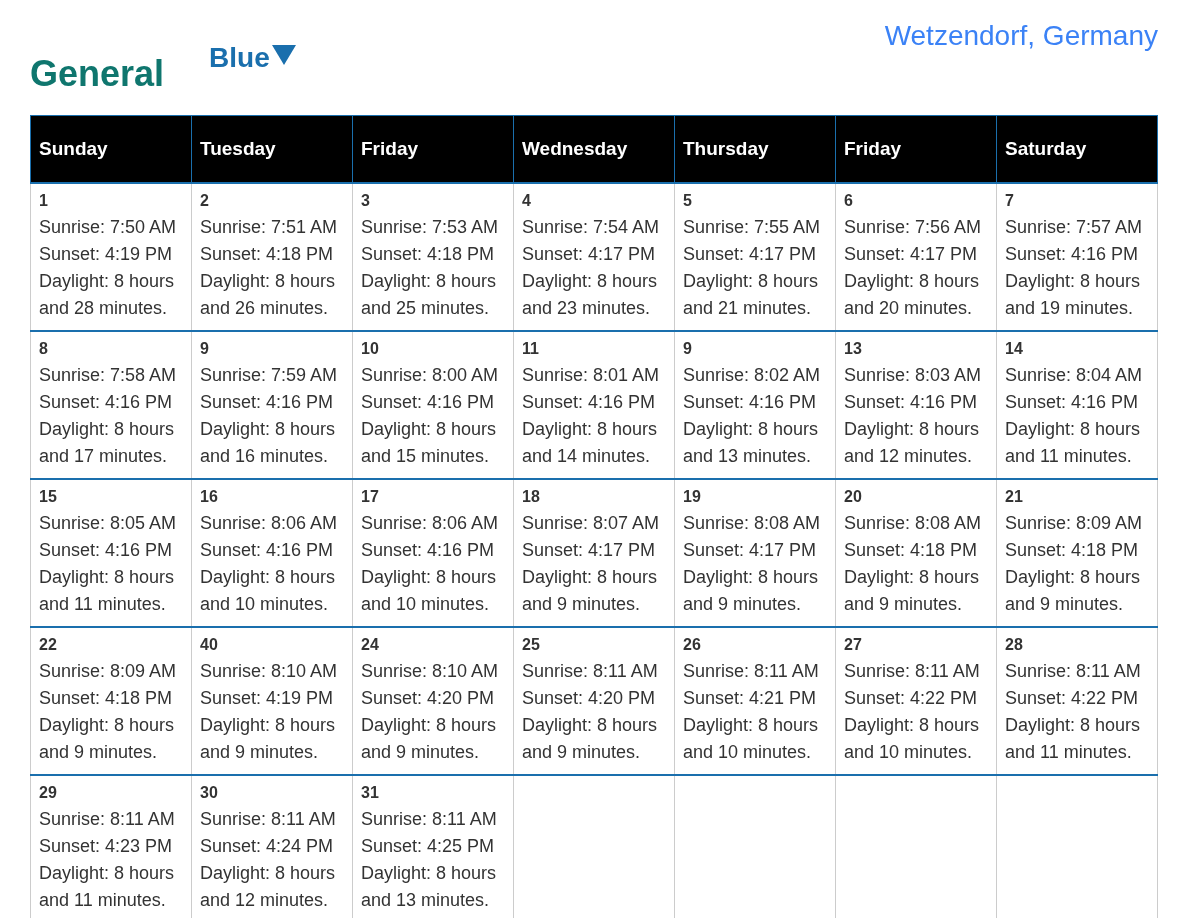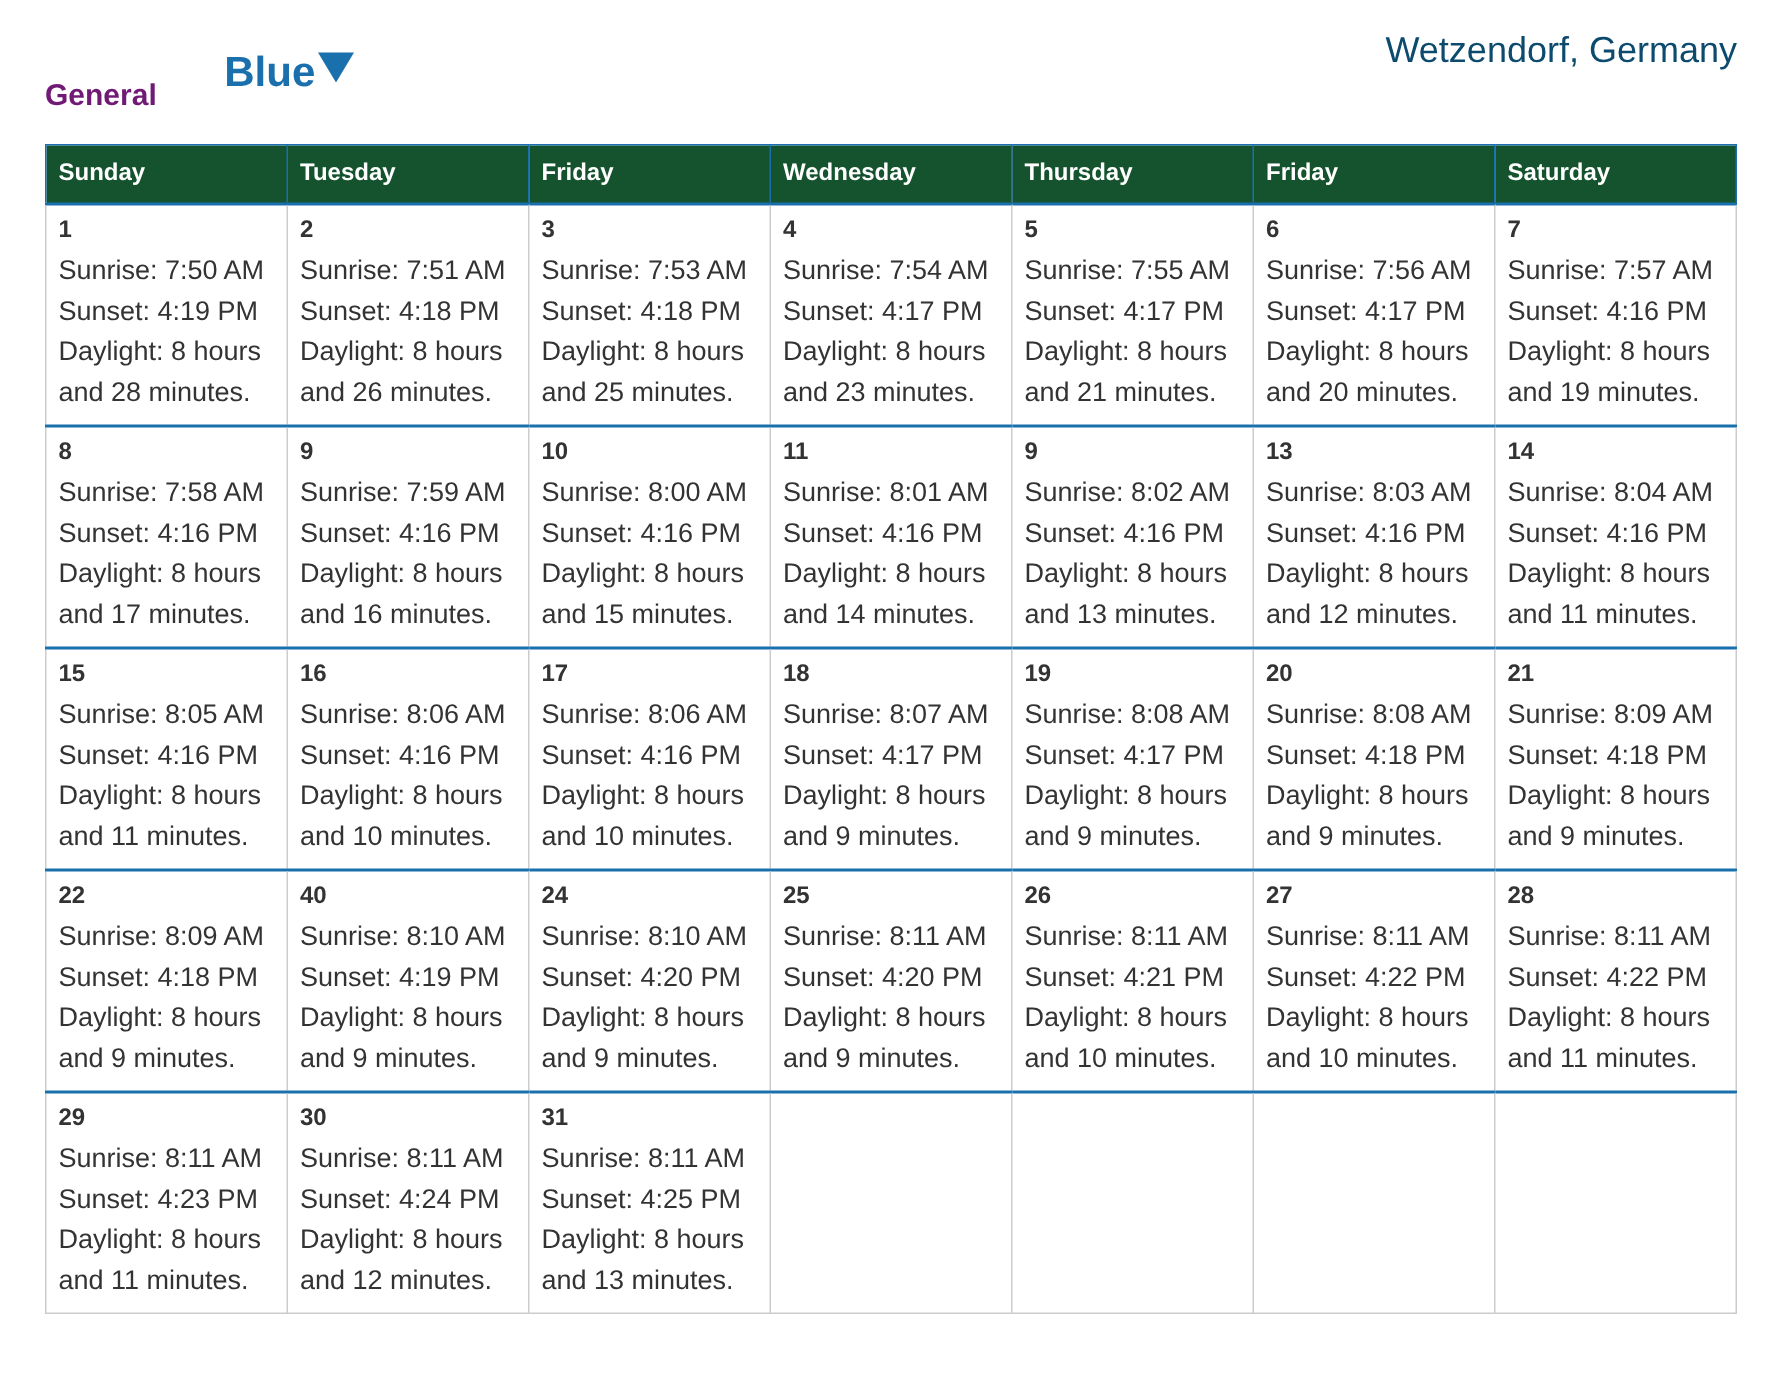--- a/index.html
+++ b/index.html
@@ -19,23 +19,23 @@
     .logo-area {
       display: flex;
       flex-direction: column;
       align-items: flex-start;
     }
     .logo-text {
       display: flex;
       align-items: center;
     }
     .logo-general {
-      font-size: 20px;
-      font-weight: bold;
-      color: #701a75;
+      font-size: 36px;
+      font-weight: bold;
+      color: #0f766e;
       margin-top: 33px;
     }
     .logo-blue-part {
       display: flex;
       align-items: center;
     }
     .logo-blue-text {
       font-size: 28px;
       font-weight: bold;
       color: #1a6fad;
@@ -43,32 +43,32 @@
     }
     .title-area {
       text-align: right;
     }
     .main-title {
       font-size: 52px;
       font-weight: bold;
       color: #222;
     }
     .subtitle {
-      font-size: 24px;
-      color: #0c4a6e;
+      font-size: 28px;
+      color: #3b82f6;
     }
     .calendar-table {
       width: 100%;
       border-collapse: collapse;
     }
     .calendar-table thead tr th {
-      background: #14532d;
+      background: #000000;
       color: #fff;
-      padding: 10px 8px;
-      font-size: 16px;
+      padding: 22px 8px;
+      font-size: 19px;
       font-weight: bold;
       text-align: left;
       border: 1px solid #1a6fad;
     }
     .calendar-table tbody tr td {
       vertical-align: top;
       padding: 8px;
       border: 1px solid #ccc;
       border-top: 2px solid #1a6fad;
       font-size: 13px;

